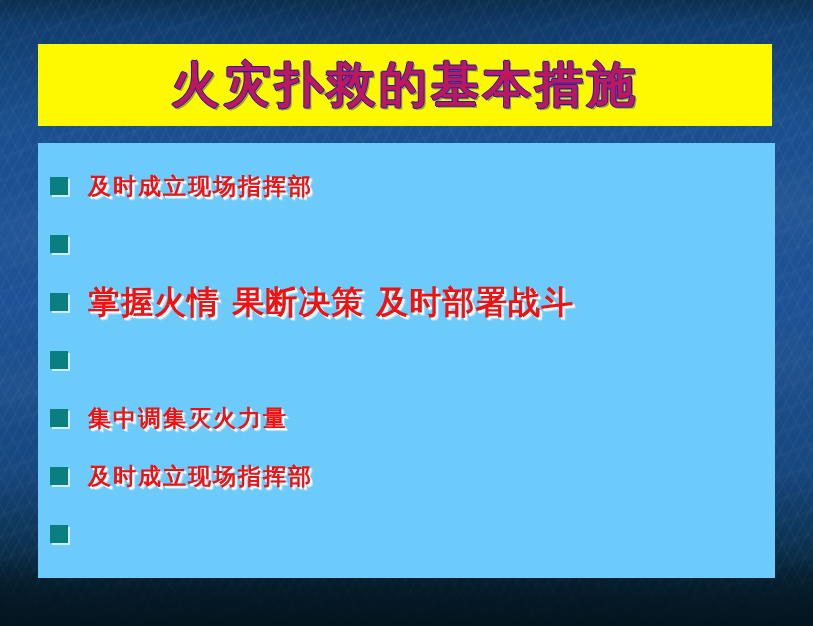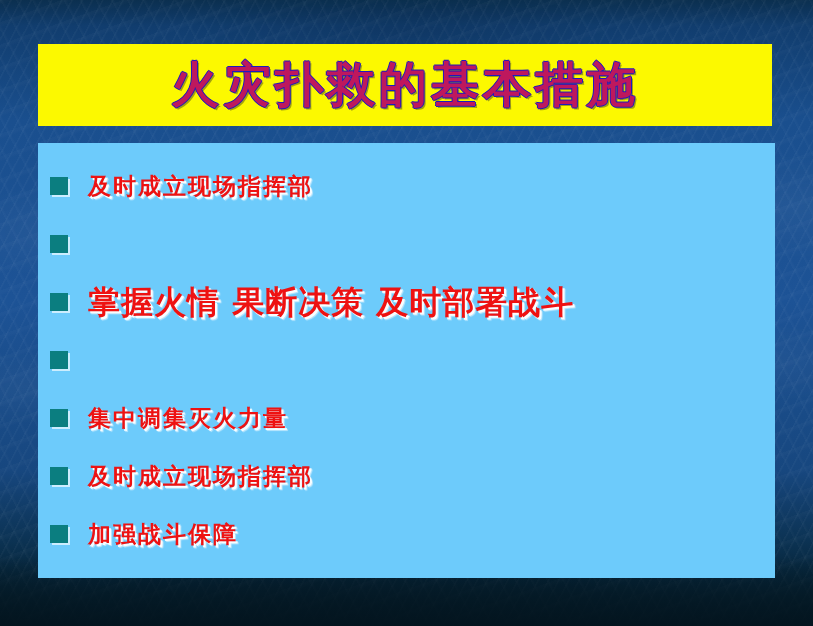--- a/index.html
+++ b/index.html
@@ -173,17 +173,16 @@
       <span class="bullet-text">集中调集灭火力量</span>
     </div>
 
     <div class="bullet-row">
       <span class="bullet-marker"></span>
       <span class="bullet-text">及时成立现场指挥部</span>
     </div>
 
     <div class="bullet-row">
       <span class="bullet-marker"></span>
-      <span class="bullet-text">加强战斗保障</span>
     </div>
 
   </div>
 </div>
 
 </body></html>

